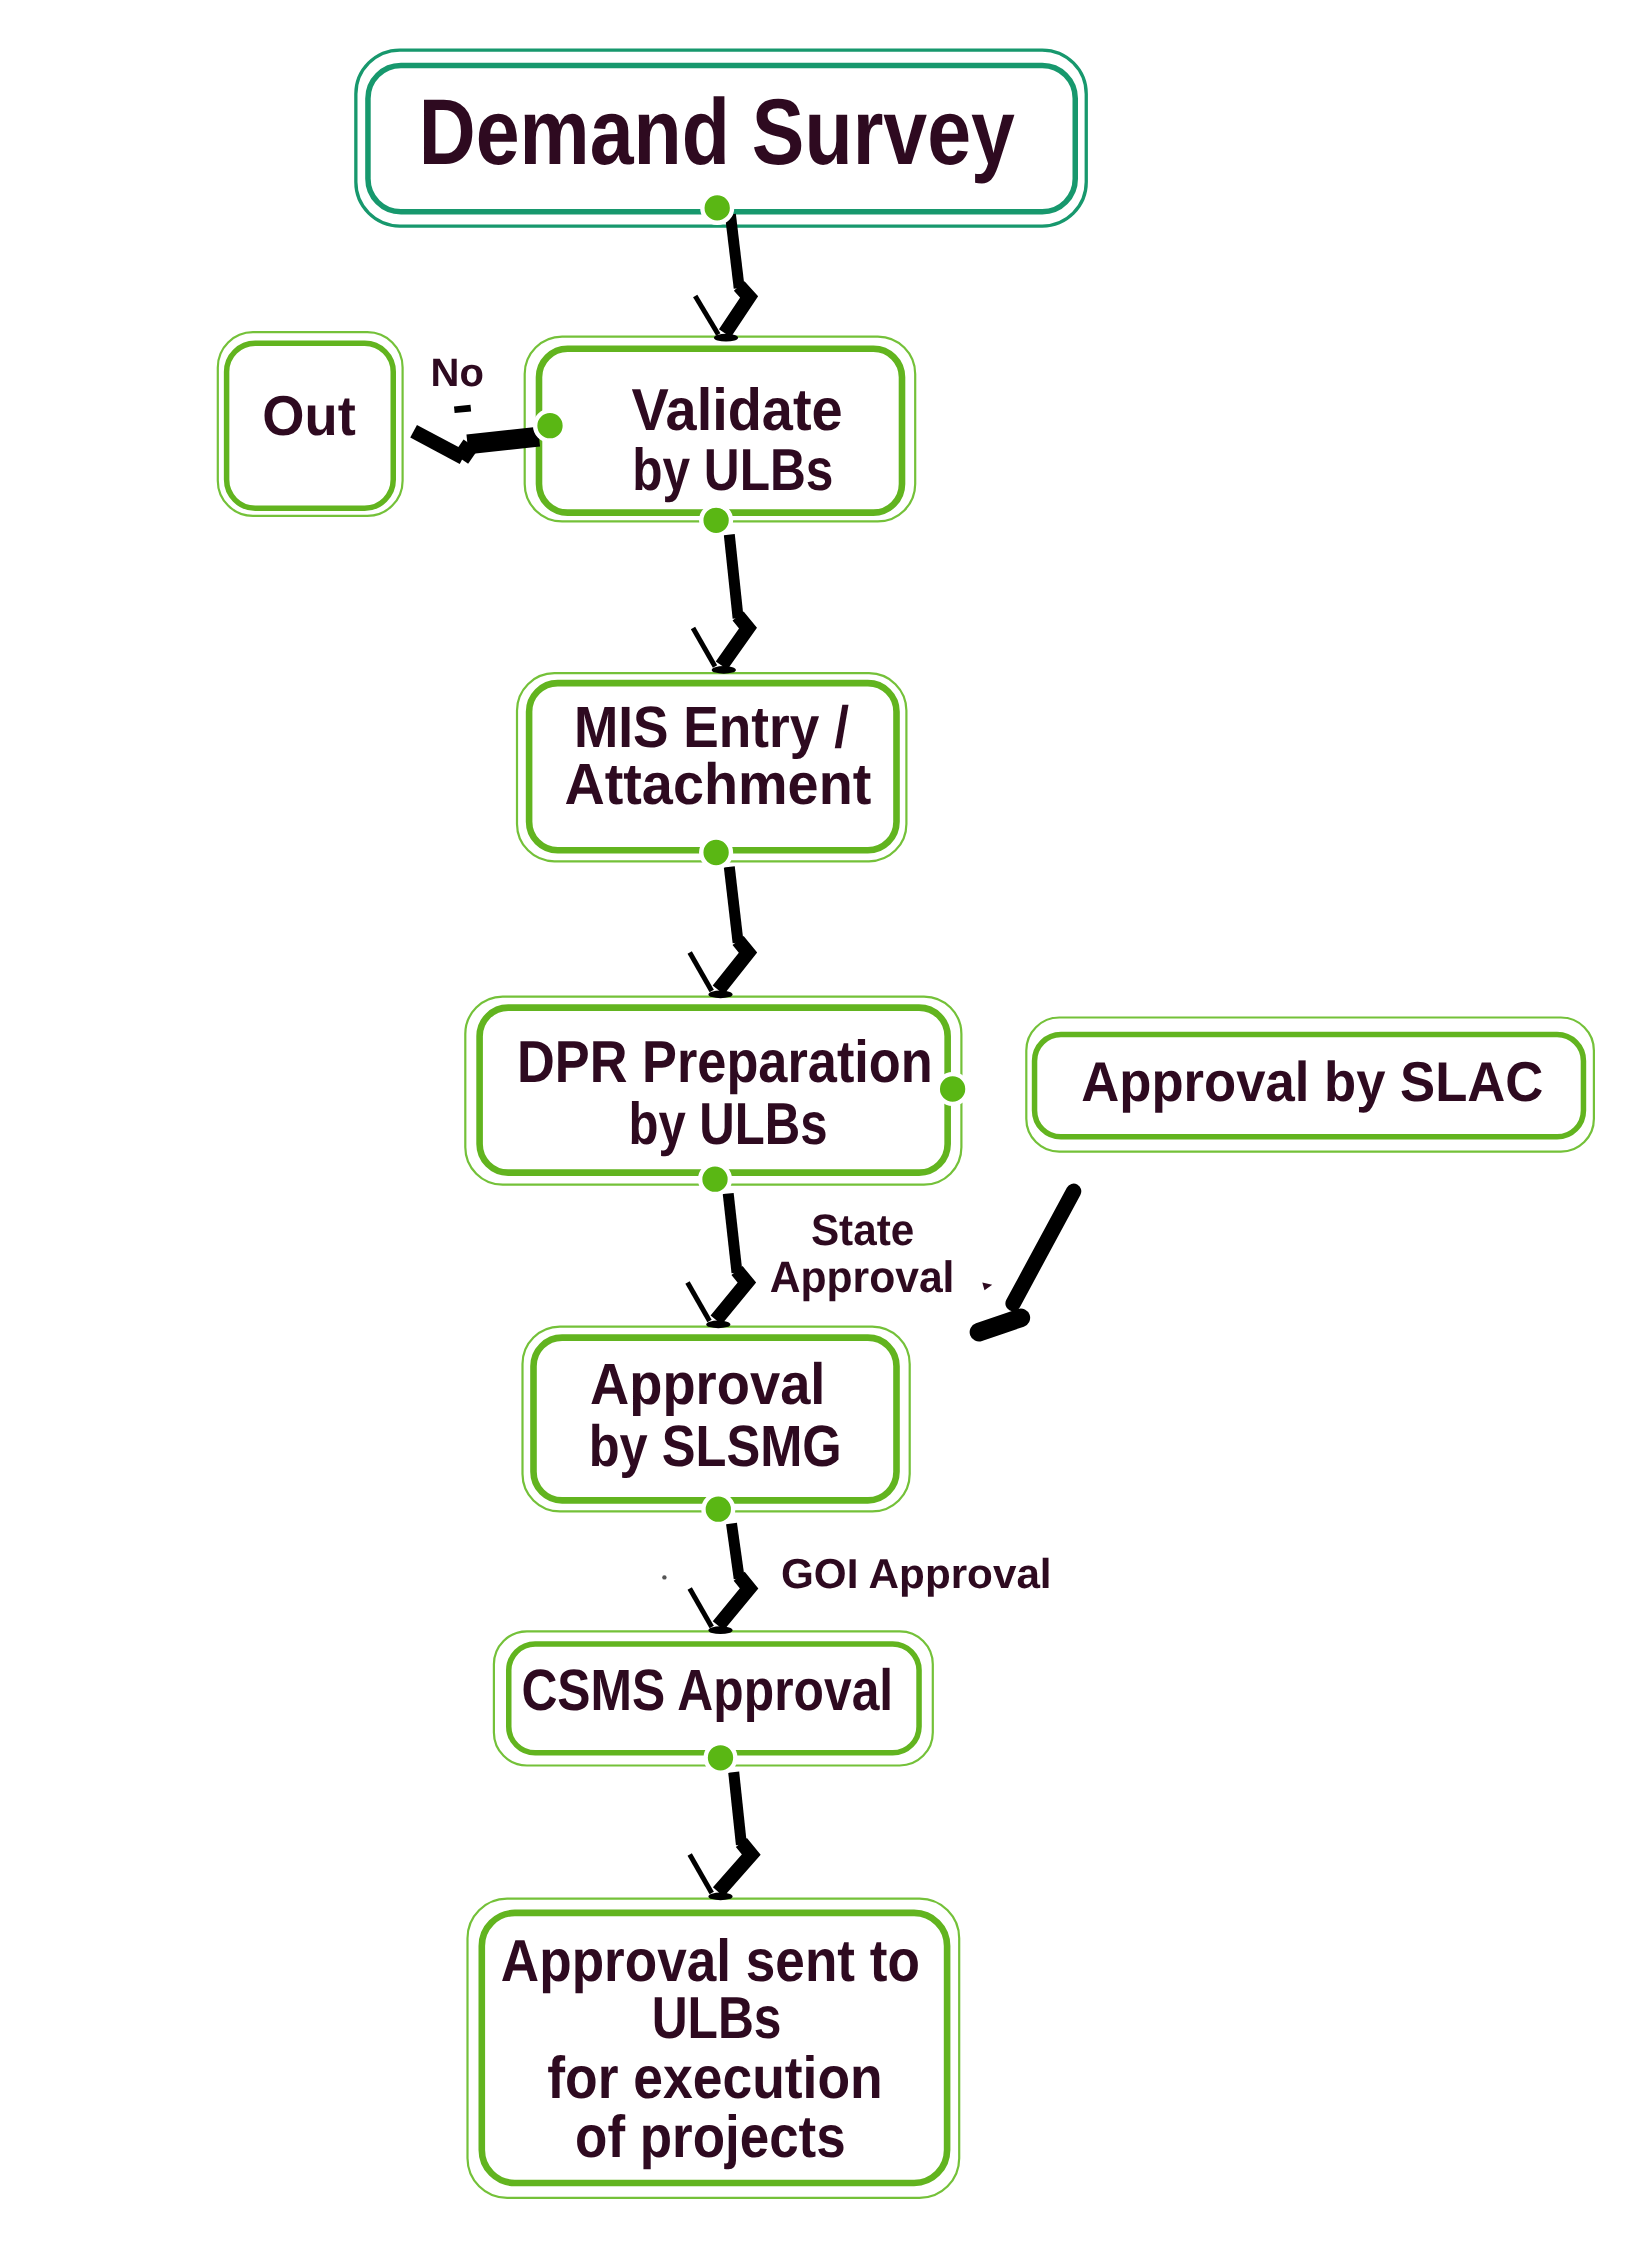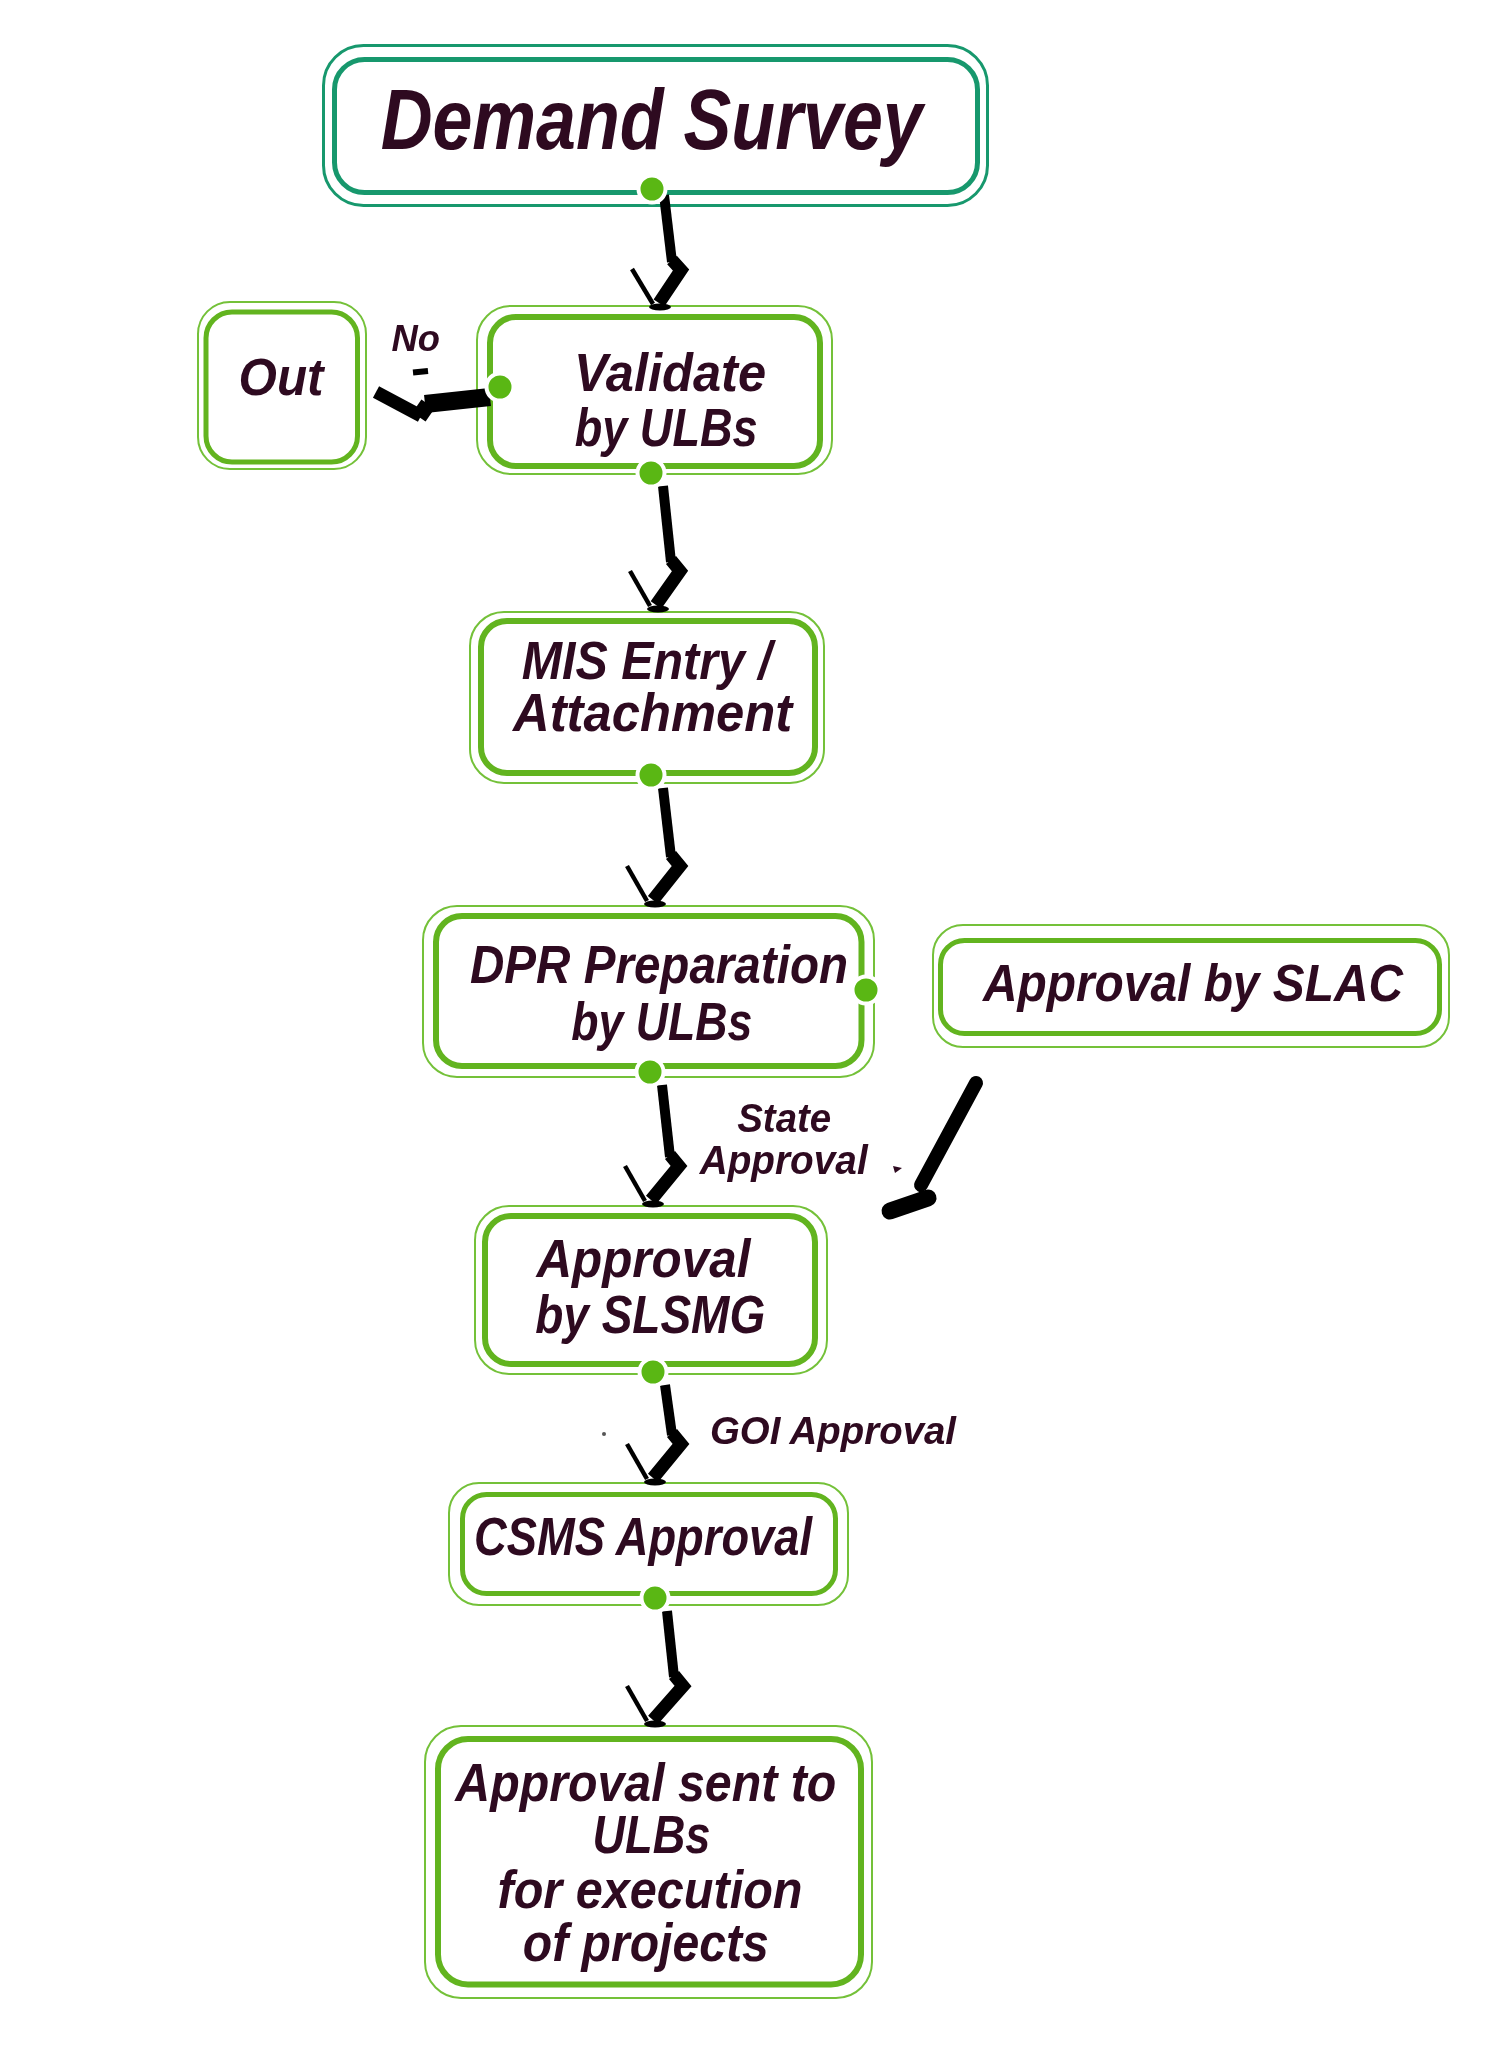--- a/index.html
+++ b/index.html
@@ -1,16 +1,16 @@
 <!DOCTYPE html>
 <html><head>
 <meta charset="utf-8">
 <style>
   html,body{margin:0;padding:0;background:#ffffff;}
-  #page{position:relative;width:1500px;height:2050px;background:#ffffff;overflow:hidden;font-style:italic;}
+  #page{position:relative;width:1500px;height:2050px;background:#ffffff;overflow:hidden;}
   svg{position:absolute;left:0;top:0;}
   text{font-family:"Liberation Sans", sans-serif;font-weight:bold;fill:#2e0a20;}
 </style>
 </head>
 <body>
 <div id="page">
 <svg width="1500" height="2050" viewBox="0 0 1500 2050">
 
   <g fill="none">
 

